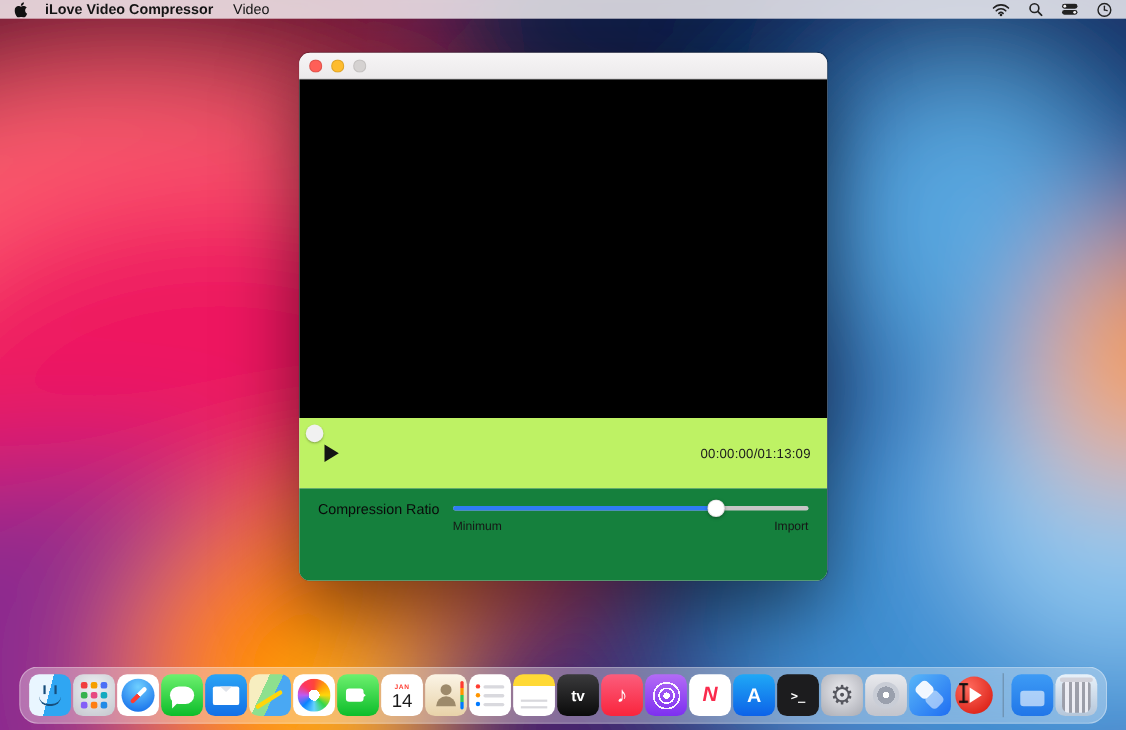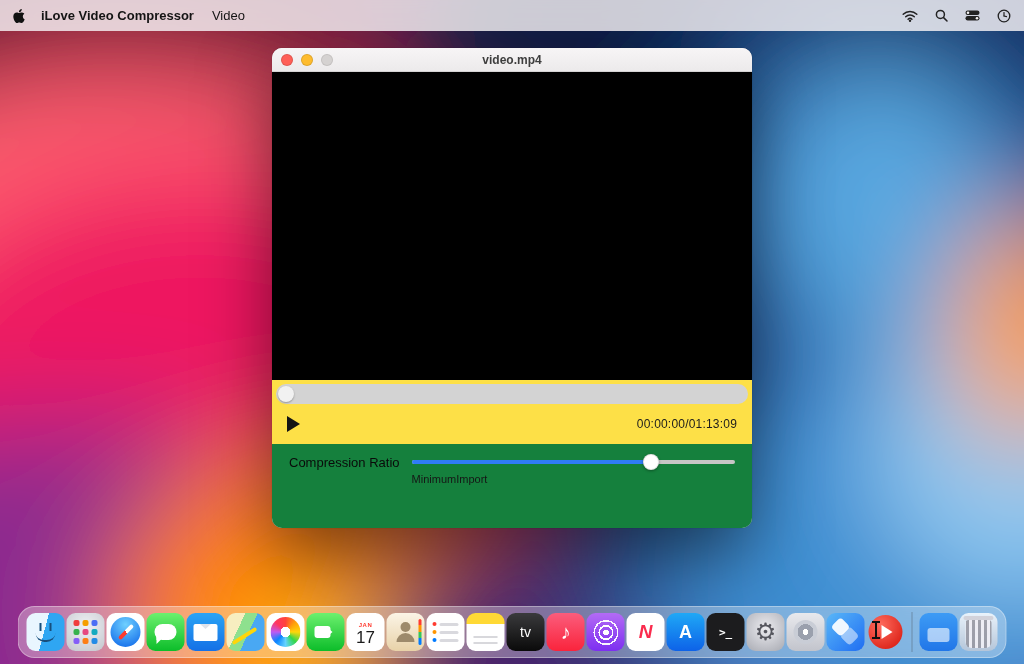--- a/index.html
+++ b/index.html
@@ -3,21 +3,21 @@
 <meta charset="utf-8">
 <style>
   *{margin:0;padding:0;box-sizing:border-box}
   html,body{width:1024px;height:664px;overflow:hidden}
   body{font-family:"Liberation Sans",sans-serif;position:relative;background:#000}
 
   
   .wallpaper{position:absolute;inset:0;z-index:0}
 
   
-  .menubar{position:absolute;top:0;left:0;right:0;height:31px;z-index:50;
+  .menubar{position:absolute;top:0;left:0;right:0;height:17px;z-index:50;
     background:rgba(247,243,245,.82);backdrop-filter:blur(18px);
     display:flex;align-items:center;padding:0 13px;font-size:13px;color:#141414}
   .mb-apple{display:flex;align-items:center;margin-right:16px;cursor:default}
   .mb-app{font-weight:700;margin-right:18px}
   .mb-item{margin-right:18px}
   .mb-right{margin-left:auto;display:flex;align-items:center;gap:17px}
   .mb-right span{display:flex;align-items:center}
 
   
   .window{position:absolute;left:272px;top:48px;width:480px;height:480px;z-index:10;
@@ -27,37 +27,37 @@
     border-bottom:1px solid #d5d3d4;display:flex;align-items:center;position:relative}
   .lights{display:flex;gap:8px;padding-left:9px;z-index:2}
   .light{width:12px;height:12px;border-radius:50%}
   .light.red{background:#ff5f57;border:0.5px solid rgba(0,0,0,.12)}
   .light.yellow{background:#febc2e;border:0.5px solid rgba(0,0,0,.12)}
   .light.gray{background:#d5d2d1;border:0.5px solid rgba(0,0,0,.08)}
   .title{position:absolute;left:0;right:0;text-align:center;font-size:12px;font-weight:700;color:#3e3e3e}
 
   .video{flex:0 0 308px;background:#000}
 
-  .player{flex:0 0 64px;background:#fde047;display:flex;flex-direction:column}
+  .player{flex:0 0 64px;background:#bef264;display:flex;flex-direction:row}
   .seek{margin:4px 4px 0;height:20px;background:#d3d3d3;border-radius:10px;position:relative}
   .seek-thumb{position:absolute;left:2px;top:2px;width:16px;height:16px;border-radius:50%;
     background:#f1f1f1;box-shadow:0 1px 2px rgba(0,0,0,.3)}
   .ctrl-row{flex:1;display:flex;align-items:center;padding:0 15px}
   .play{width:0;height:0;border-left:13px solid #141414;border-top:8px solid transparent;border-bottom:8px solid transparent}
   .time{margin-left:auto;font-size:12px;color:#1c1c1c;letter-spacing:.2px}
 
   .bottom{flex:1;background:#15803d;padding:10px 17px 0}
   .comp{display:grid;grid-template-columns:auto 1fr;column-gap:12px;align-items:center}
   .comp-label{font-size:13px;color:#0a0a0a;white-space:nowrap}
   .slider{position:relative;height:16px}
   .slider .track{position:absolute;left:0;right:0;top:6px;height:4px;background:#c7c6c6;border-radius:2px}
   .slider .fill{position:absolute;left:0;top:6px;height:4px;background:#2f7cf6;border-radius:2px}
   .slider .thumb{position:absolute;top:0;width:16px;height:16px;background:#fff;border-radius:50%;
     border:0.5px solid rgba(0,0,0,.1);box-shadow:0 1px 3px rgba(0,0,0,.35)}
-  .slider-labels{display:flex;font-size:11px;color:#161616;margin-top:3px}
+  .slider-labels{display:flex;justify-content:space-between;font-size:11px;color:#161616;margin-top:3px}
   .btn-row{display:flex;justify-content:space-between;margin-top:12px}
   .mac-btn{font-family:"Liberation Sans",sans-serif;font-size:12px;color:#222;
     background:linear-gradient(#ffffff,#f4f3f3);border:1px solid #c9c7c8;border-radius:5px;
     padding:3px 13px;box-shadow:0 0.5px 1px rgba(0,0,0,.1);cursor:default}
 
   
   .dock{position:absolute;left:50%;transform:translateX(-50%);bottom:6px;z-index:40;
     display:flex;align-items:center;gap:2px;padding:6px 8px;height:52px;
     background:rgba(255,255,255,.32);border:1px solid rgba(255,255,255,.35);
     border-radius:17px;backdrop-filter:blur(28px)}
@@ -110,21 +110,21 @@
     background:linear-gradient(#ff3b30 0 25%,#ff9500 25% 50%,#34c759 50% 75%,#007aff 75%)}
 
   .ic-reminders{background:#fff;flex-direction:column;align-items:stretch;justify-content:center;padding:0 6px;gap:4px}
   .rem-row{display:flex;align-items:center;gap:3px}
   .rem-row b{width:4px;height:4px;border-radius:50%;display:block}
   .rem-row s{height:3px;flex:1;background:#d9d9de;border-radius:2px;display:block}
 
   .ic-notes{background:linear-gradient(#ffd935 0 11px,#fff 11px);flex-direction:column;justify-content:flex-end;padding-bottom:7px;gap:4px}
   .note-line{width:24px;height:2px;background:#d8d8dc;display:block}
 
-  .ic-tv{background:linear-gradient(#3a3a3c,#0a0a0a);color:#fff;font-weight:400;font-size:14px}
+  .ic-tv{background:linear-gradient(#3a3a3c,#0a0a0a);color:#fff;font-weight:700;font-size:14px}
   .ic-music{background:linear-gradient(#fb5d7c,#fa243c);color:#fff;font-size:20px}
   .ic-podcasts{background:linear-gradient(#b36bf5,#7d2ff0)}
   .pod{width:27px;height:27px;border-radius:50%;
     background:radial-gradient(circle,#fff 0 3px,rgba(255,255,255,0) 3px 6px,#fff 6px 7.5px,rgba(255,255,255,0) 7.5px 11px,rgba(255,255,255,.95) 11px 12.5px,rgba(255,255,255,0) 12.5px)}
   .ic-news{background:#fff;color:#fa2b4d;font-weight:800;font-style:italic;font-size:19px}
   .ic-appstore{background:linear-gradient(#1fa8f6,#0d62e8);color:#fff;font-weight:700;font-size:18px}
   .ic-terminal{background:#1c1c1e;color:#fff;font-family:"DejaVu Sans Mono",monospace;font-size:11px;font-weight:700}
   .ic-settings{background:radial-gradient(circle at 50% 40%,#ececf0,#a8aab2);color:#55565e;font-size:24px}
   .ic-diskutility{background:linear-gradient(#e8e9ed,#c2c4cc)}
   .disk{width:24px;height:24px;border-radius:50%;background:radial-gradient(circle,#fff 0 3px,#9aa0ad 3px 8px,#c9cdd6 8px)}
@@ -220,21 +220,20 @@
   </div>
 </div>
 
 <div class="window">
   <div class="titlebar">
     <div class="lights">
       <span class="light red"></span>
       <span class="light yellow"></span>
       <span class="light gray"></span>
     </div>
-    <div class="title">video.mp4</div>
   </div>
 
   <div class="video"></div>
 
   <div class="player">
     <div class="seek">
       <span class="seek-thumb"></span>
     </div>
     <div class="ctrl-row">
       <span class="play"></span>
@@ -287,21 +286,21 @@
     </div>
   <div class="di ic-maps"></div>
   <div class="di ic-photos">
       <span class="pin"></span>
     </div>
   <div class="di ic-facetime">
       <span class="cam"></span>
     </div>
   <div class="di ic-calendar">
     <span class="cal-m">JAN</span>
-    <span class="cal-d">17</span>
+    <span class="cal-d">14</span>
   </div>
   <div class="di ic-contacts">
       <span class="ct-person"></span>
     </div>
   <div class="di ic-reminders">
     <span class="rem-row">
         <b style="background:#ff3b30"></b>
         <s></s>
       </span>
     <span class="rem-row">

